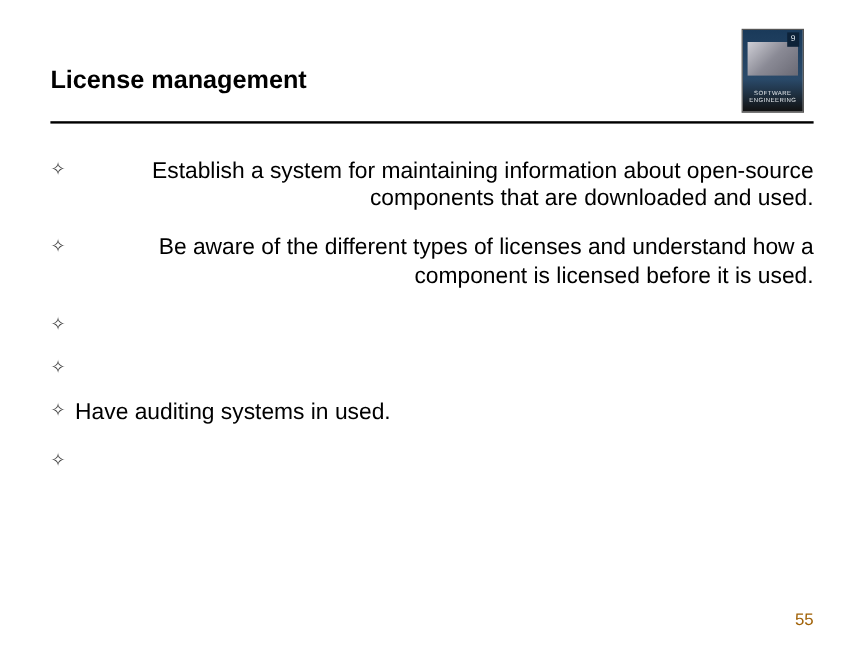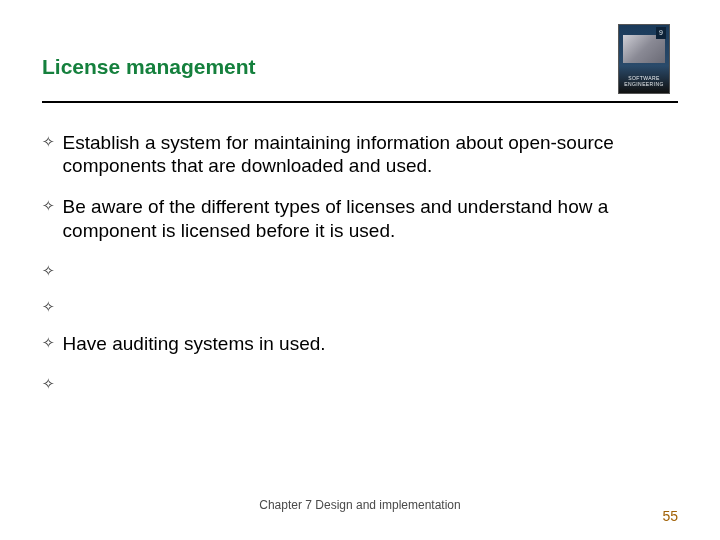--- a/index.html
+++ b/index.html
@@ -18,21 +18,21 @@
     padding: 55px 42px 0 42px;
     position: relative;
   }
   .header {
     position: relative;
     margin-bottom: 0;
   }
   .title {
     font-size: 21px;
     font-weight: bold;
-    color: #15803d;
+    color: #000000;
     padding-bottom: 22px;
   }
   .hr {
     border: none;
     border-top: 2px solid #000000;
     margin: 0;
   }
   .book-thumb {
     position: absolute;
     top: 24px;
@@ -78,20 +78,21 @@
     margin-right: 8px;
     margin-top: 3px;
     color: #444444;
     font-size: 15px;
     line-height: 1;
   }
   .bullet-text {
     font-size: 19px;
     line-height: 1.22;
     color: #000000;
+    text-align: right;
   }
   .footer-center {
     position: absolute;
     bottom: 28px;
     left: 0;
     width: 100%;
     text-align: center;
     font-size: 12px;
     color: #4a4a4a;
   }
@@ -144,16 +145,15 @@
       <span class="bullet-icon">✧</span>
       <span class="bullet-text">Have auditing systems in used.</span>
     </div>
 
     <div class="bullet-item">
       <span class="bullet-icon">✧</span>
     </div>
 
   </div>
 
-  <div class="footer-center">Chapter 7 Design and implementation</div>
   <div class="footer-right">55</div>
 
 </div>
 
 </body></html>

